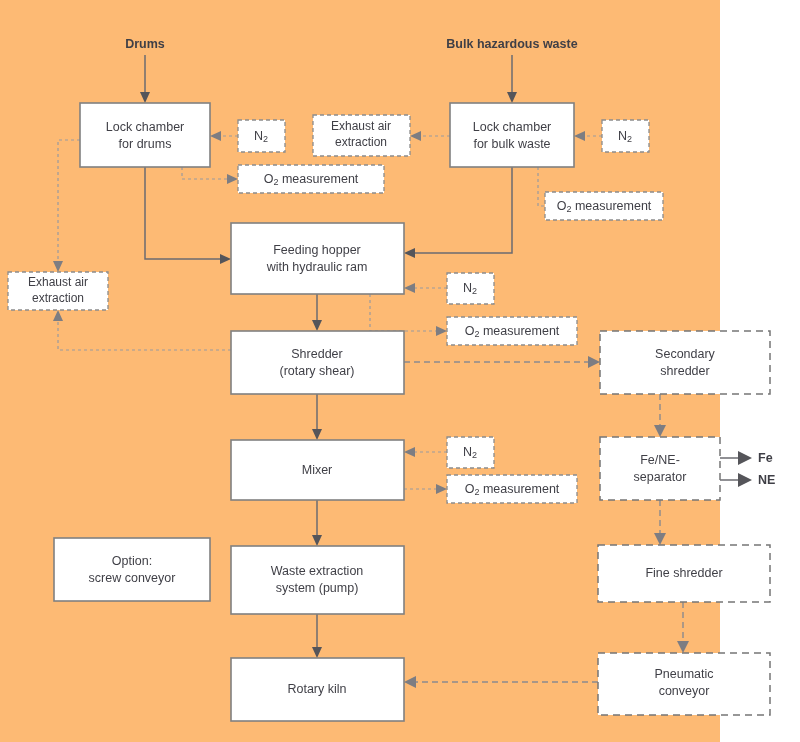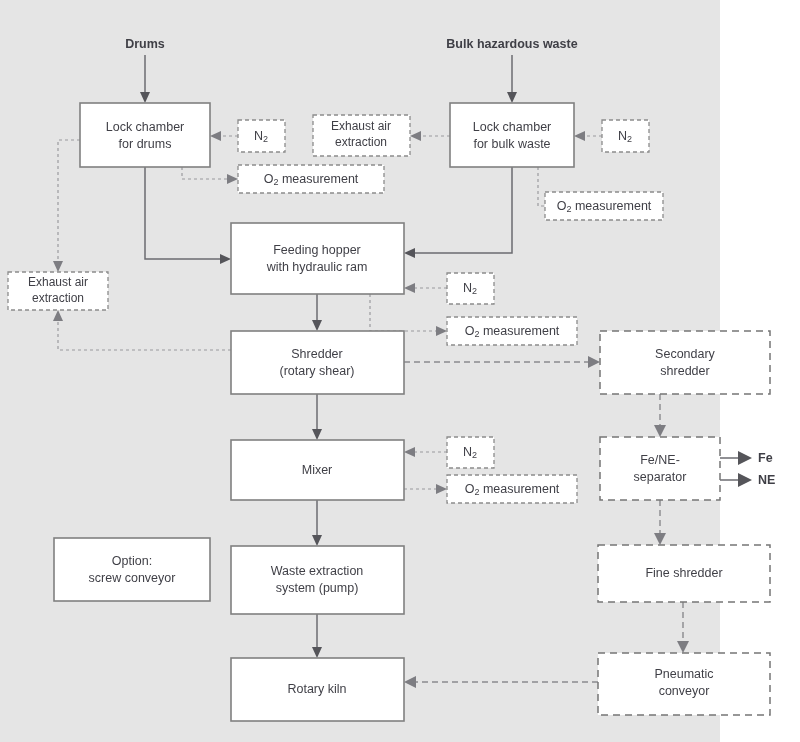--- a/index.html
+++ b/index.html
@@ -9,21 +9,21 @@
   }
   body {
     width: 800px;
     height: 742px;
     font-family: "Liberation Sans", sans-serif;
   }
   #diagram-root {
     position: relative;
     width: 720px;
     height: 742px;
-    background: #e5e5e5;
+    background: #fdba74;
   }
   svg.flow {
     display: block;
     width: 800px;
     height: 742px;
   }
   .node-box-solid {
     fill: #ffffff;
     stroke: #808080;
     stroke-width: 1.6;

